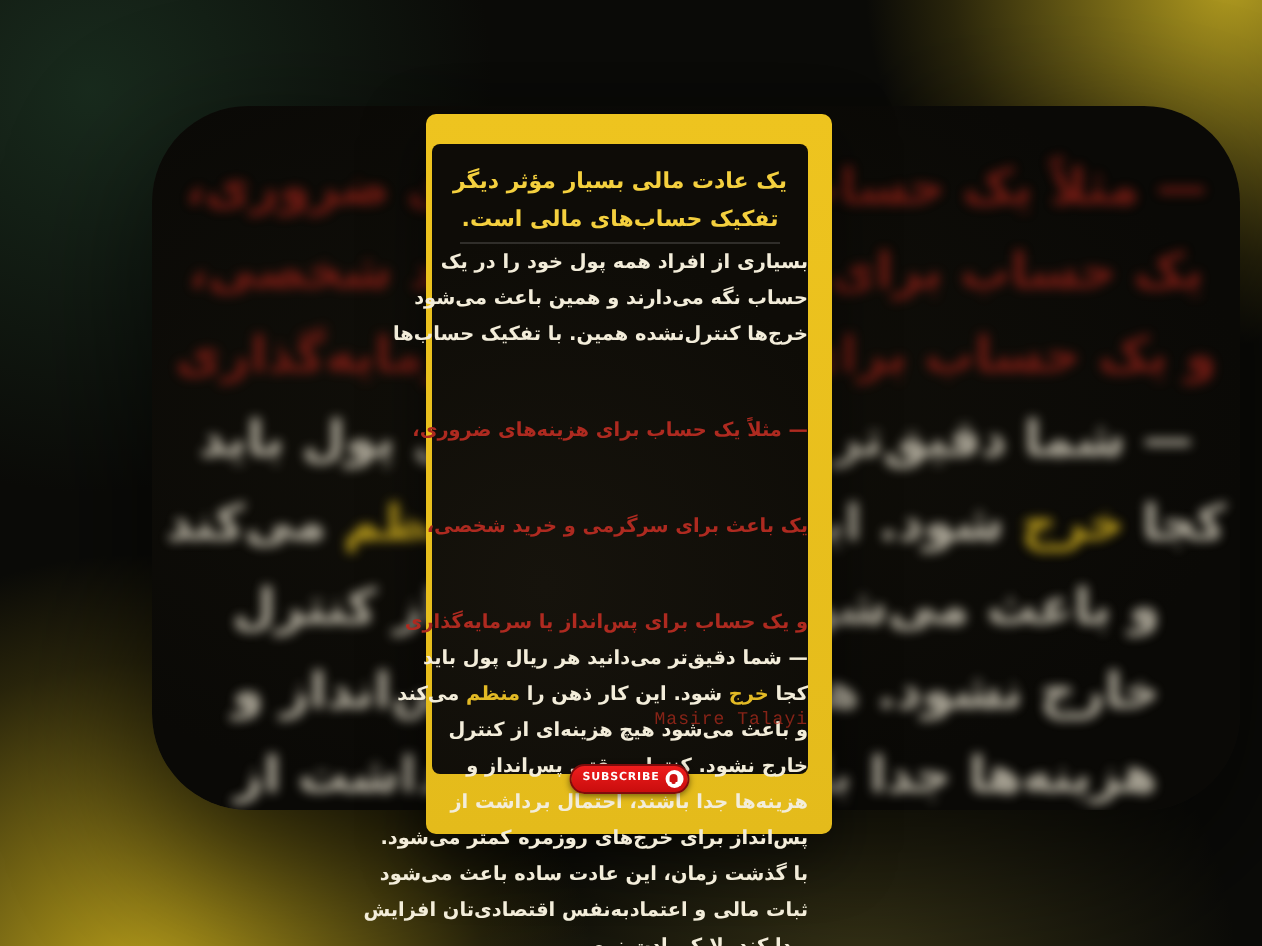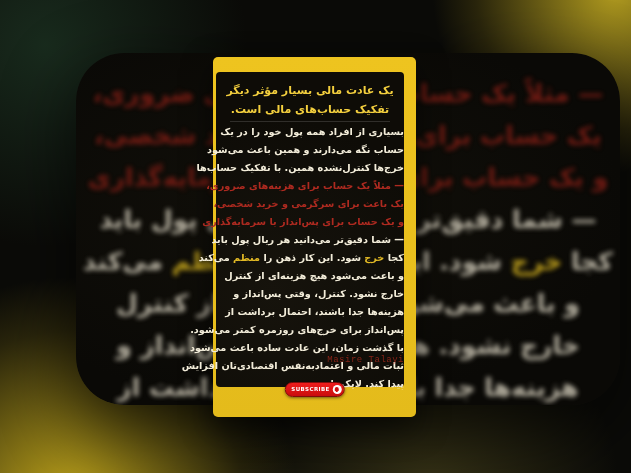--- a/index.html
+++ b/index.html
@@ -37,21 +37,21 @@
   }
   .panel{
     position:absolute;left:3px;top:15px;right:12px;bottom:30px;border-radius:4px;
     background:radial-gradient(circle at 30% 70%, #16130c, #0e0c07 68%);
   }
   .header{padding-top:9px;text-align:center;}
   .h-line{font-size:11px;font-weight:700;line-height:19px;color:var(--header-text,#f4d03e);white-space:nowrap;}
   .divider{height:1px;margin:2px 14px 1px;background:rgba(255,255,255,.14);}
   .body{text-align:right;}
   .body .line{font-size:9.7px;font-weight:700;line-height:18px;white-space:nowrap;color:var(--body-text,#f3edda);}
-  .body .line.red{color:var(--red-text,#ae2a20);}
+  .body .line.red{color:var(--red-text,#ae2a20);margin-top:30px;}
   .body .hl{color:var(--highlight,#e3ba25);}
   .watermark{
     position:absolute;left:0;right:0;top:283px;text-align:right;
     font-family:Liberation Mono, monospace;font-size:9px;letter-spacing:.5px;
     color:rgba(207,48,32,.62);
     margin-left:32px;
   }
   .subscribe{
     position:absolute;left:50%;top:325px;transform:translateX(-50%);
     height:13px;display:flex;align-items:center;gap:3px;

